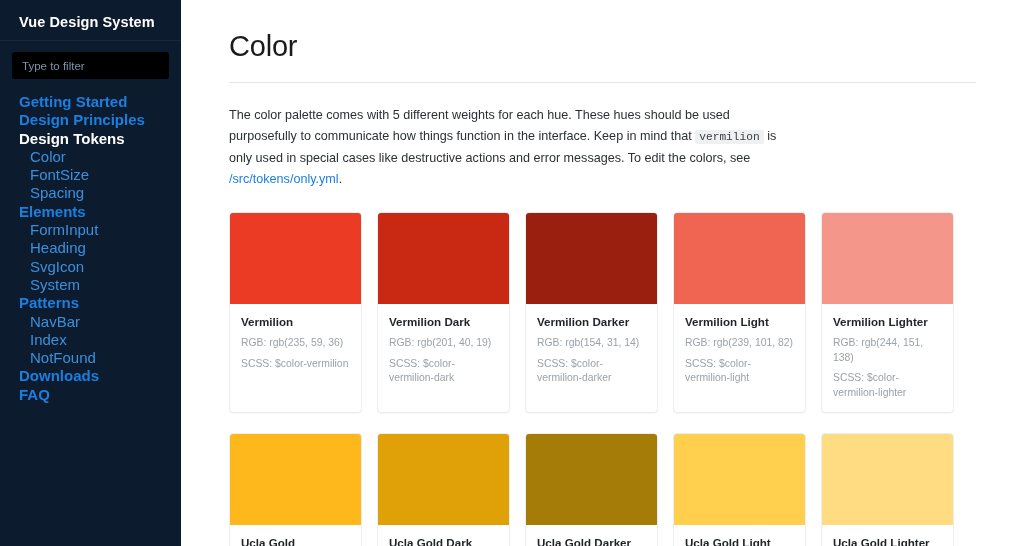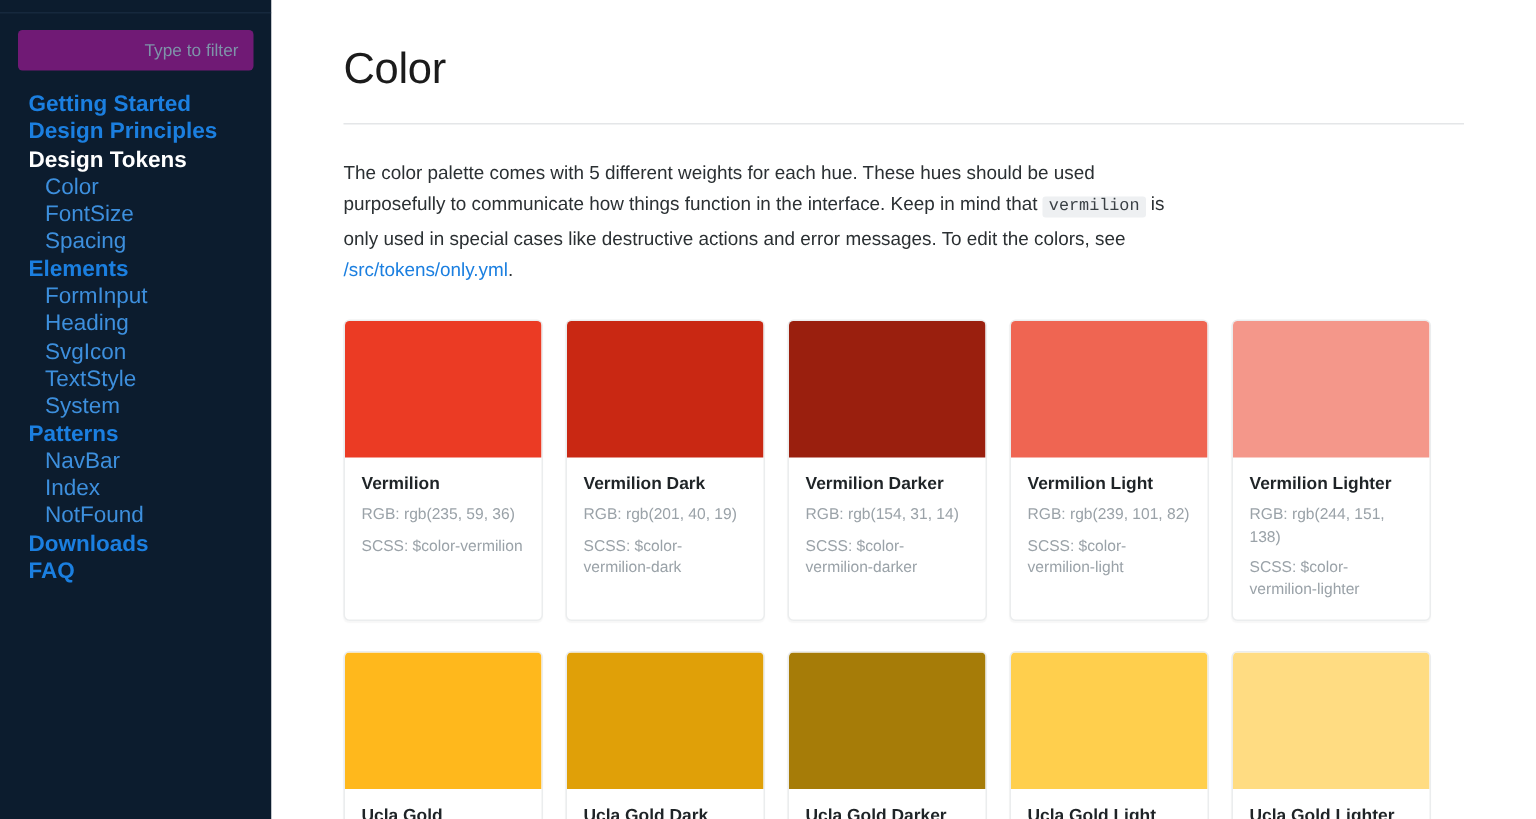--- a/index.html
+++ b/index.html
@@ -32,29 +32,28 @@
   }
   .sidebar-divider {
     height: 1px;
     background: #16283d;
     margin-top: 8px;
   }
   .filter-wrap { padding: 11px 12px 0 12px; }
   .filter-input {
     width: 157px;
     height: 27px;
-    background: #701a75;
+    background: #000000;
     border: none;
     border-radius: 3px;
     color: #8fa6bd;
     font-size: 11.5px;
     font-family: "Liberation Sans", sans-serif;
     padding: 0 10px;
     outline: none;
-    text-align: right;
   }
   .filter-input::placeholder { color: #7e93a9; }
 
   .nav { padding: 14px 0 0 0; }
   .nav-item {
     display: block;
     font-size: 15px;
     line-height: 18.3px;
     text-decoration: none;
     white-space: nowrap;
@@ -148,38 +147,38 @@
     word-break: break-word;
   }
   .card-meta:last-child { margin-bottom: 0; }
 </style>
 </head>
 <body>
 
 <div id="app">
 
   <aside class="sidebar">
+    <div class="sidebar-title">Vue Design System</div>
     <div class="sidebar-divider"></div>
 
     <div class="filter-wrap">
       <input class="filter-input" type="text" placeholder="Type to filter" style="">
     </div>
 
     <nav class="nav">
         <a href="#" class="nav-item lvl0">Getting Started</a>
         <a href="#" class="nav-item lvl0">Design Principles</a>
         <a href="#" class="nav-item lvl0 plain">Design Tokens</a>
         <a href="#" class="nav-item lvl1">Color</a>
         <a href="#" class="nav-item lvl1">FontSize</a>
         <a href="#" class="nav-item lvl1">Spacing</a>
         <a href="#" class="nav-item lvl0">Elements</a>
         <a href="#" class="nav-item lvl1">FormInput</a>
         <a href="#" class="nav-item lvl1">Heading</a>
         <a href="#" class="nav-item lvl1">SvgIcon</a>
-        <a href="#" class="nav-item lvl1">TextStyle</a>
         <a href="#" class="nav-item lvl1">System</a>
         <a href="#" class="nav-item lvl0">Patterns</a>
         <a href="#" class="nav-item lvl1">NavBar</a>
         <a href="#" class="nav-item lvl1">Index</a>
         <a href="#" class="nav-item lvl1">NotFound</a>
         <a href="#" class="nav-item lvl0">Downloads</a>
         <a href="#" class="nav-item lvl0">FAQ</a>
       </nav>
   </aside>
 

